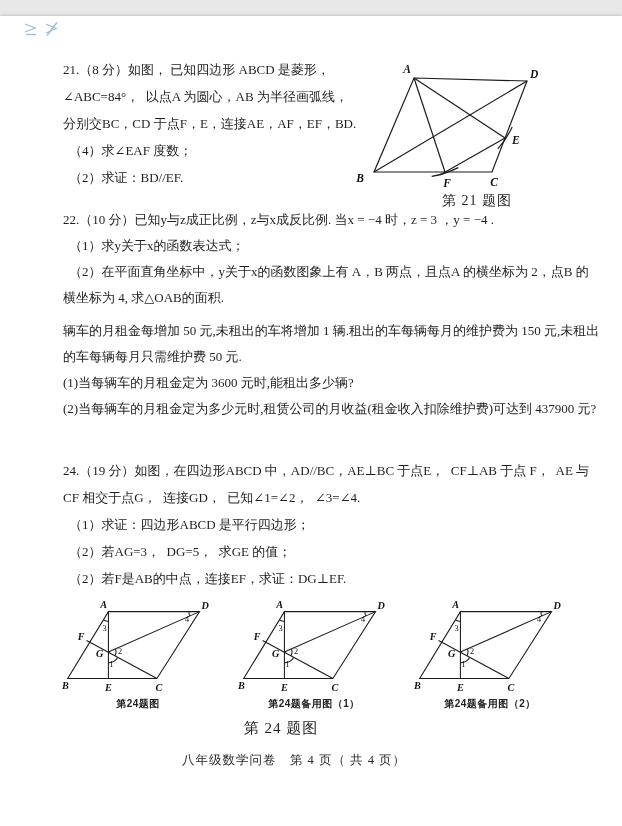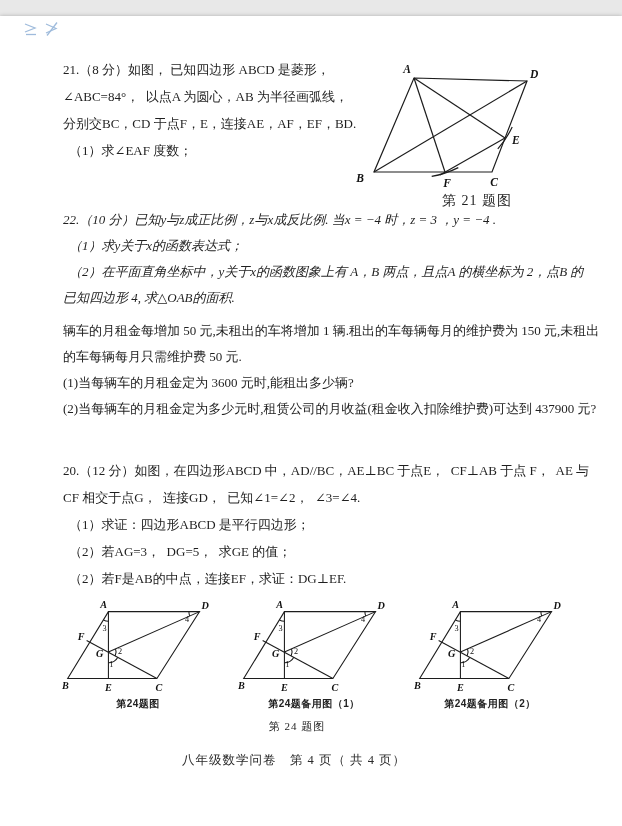--- a/index.html
+++ b/index.html
@@ -6,34 +6,34 @@
   .page{
     position:relative;width:622px;height:826px;background:#ffffff;
     font-family:"Liberation Serif","DejaVu Serif",serif;color:#1f1f1f;
     overflow:hidden;margin:16px auto;box-shadow:0 0 4px rgba(0,0,0,.25);
   }
   .ln{white-space:pre;font-size:13px;line-height:26px;}
   .ind{padding-left:6px;}
   #p21-text{position:absolute;left:63px;top:40px;line-height:27px;}
   #p21-text .ln{line-height:27px;}
   #fig21{position:absolute;left:348px;top:44px;width:258px;margin:0;text-align:center;}
-  #p22{position:absolute;left:63px;top:191px;font-style:italic;}
+  #p22{position:absolute;left:63px;top:191px;}
   #p22 .ln{line-height:26px;}
   #p23{position:absolute;left:63px;top:302px;}
   #p23 .ln{line-height:26px;}
   #p24{position:absolute;left:63px;top:441px;}
   #p24 .ln{line-height:27px;}
   #figrow{position:absolute;left:56px;top:583px;width:516px;display:flex;justify-content:space-between;}
   #figrow figure{margin:0;width:164px;text-align:center;}
   .figcap{
     font-family:"Liberation Sans","DejaVu Sans",sans-serif;
     font-weight:bold;font-size:10px;color:#222;margin-top:1px;letter-spacing:.5px;text-align:center;
   }
   .figcap21{font-size:14px;font-weight:normal;font-family:"Liberation Serif",serif;margin-top:2px;letter-spacing:1px;}
-  #cap24{position:absolute;top:703px;left:0;width:562px;text-align:center;font-size:11px;letter-spacing:1px;padding-left:16px;}
+  #cap24{position:absolute;top:703px;left:0;width:562px;text-align:center;font-size:15px;letter-spacing:1px;}
   #footer{position:absolute;top:736px;left:0;width:588px;text-align:center;font-size:12.5px;letter-spacing:1px;color:#2a2a2a;}
   .vlabel{font-family:"Liberation Serif",serif;font-style:italic;font-weight:bold;}
   .alabel{font-family:"Liberation Serif",serif;font-style:normal;}
   svg{display:block;margin:0 auto;}
   #corner{position:absolute;left:22px;top:5px;}
 </style>
 </head>
 <body>
 
 <div class="page">
@@ -44,21 +44,22 @@
         <path d="M4,13.5 L14,13.5"></path>
       <path d="M24,3 L34,7.5 L24,12"></path>
         <path d="M35,1.5 L25,14.5"></path>
     </g>
   </svg>
 
   <div id="p21-text">
     <div class="ln">21.（8 分）如图， 已知四边形 ABCD 是菱形，</div>
     <div class="ln">∠ABC=84°，  以点A 为圆心，AB 为半径画弧线，</div>
     <div class="ln">分别交BC，CD 于点F，E，连接AE，AF，EF，BD.</div>
-    <div class="ln ind">（1）求∠EAF 度数；</div>
+    <div class="ln ind">（4）求∠EAF 度数；</div>
+    <div class="ln ind">（2）求证：BD//EF.</div>
   </div>
 
   <figure id="fig21">
     <svg width="250" height="130" viewBox="0 0 250 130">
       <g stroke="#1c1c1c" stroke-width="1.2" fill="none">
         <path d="M62,18 L175,21 L140,112 L22,112 Z"></path>
         <path d="M22,112 L175,21"></path>
         <path d="M62,18 L153,78"></path>
         <path d="M62,18 L93,112"></path>
         <path d="M88,115 L153,78"></path>
@@ -74,32 +75,32 @@
         <text x="95" y="127" text-anchor="middle">F</text>
       </g>
     </svg>
     <figcaption class="figcap21">第 21 题图</figcaption>
   </figure>
 
   <div id="p22">
     <div class="ln">22.（10 分）已知y与z成正比例，z与x成反比例. 当x = −4 时，z = 3 ，y = −4 .</div>
     <div class="ln ind">（1）求y关于x的函数表达式；</div>
     <div class="ln ind">（2）在平面直角坐标中，y关于x的函数图象上有 A，B 两点，且点A 的横坐标为 2，点B 的</div>
-    <div class="ln">已知四边形 4, 求△OAB的面积.</div>
+    <div class="ln">横坐标为 4, 求△OAB的面积.</div>
   </div>
 
   <div id="p23">
     <div class="ln">辆车的月租金每增加 50 元,未租出的车将增加 1 辆.租出的车每辆每月的维护费为 150 元,未租出</div>
     <div class="ln">的车每辆每月只需维护费 50 元.</div>
     <div class="ln">(1)当每辆车的月租金定为 3600 元时,能租出多少辆?</div>
     <div class="ln">(2)当每辆车的月租金定为多少元时,租赁公司的月收益(租金收入扣除维护费)可达到 437900 元?</div>
   </div>
 
   <div id="p24">
-    <div class="ln">20.（12 分）如图，在四边形ABCD 中，AD//BC，AE⊥BC 于点E，  CF⊥AB 于点 F，  AE 与</div>
+    <div class="ln">24.（19 分）如图，在四边形ABCD 中，AD//BC，AE⊥BC 于点E，  CF⊥AB 于点 F，  AE 与</div>
     <div class="ln">CF 相交于点G，  连接GD，  已知∠1=∠2，  ∠3=∠4.</div>
     <div class="ln ind">（1）求证：四边形ABCD 是平行四边形；</div>
     <div class="ln ind">（2）若AG=3，  DG=5，  求GE 的值；</div>
     <div class="ln ind">（2）若F是AB的中点，连接EF，求证：DG⊥EF.</div>
   </div>
 
   <div id="figrow">
 
     <figure>
       <svg width="160" height="97" viewBox="0 0 165 100">

